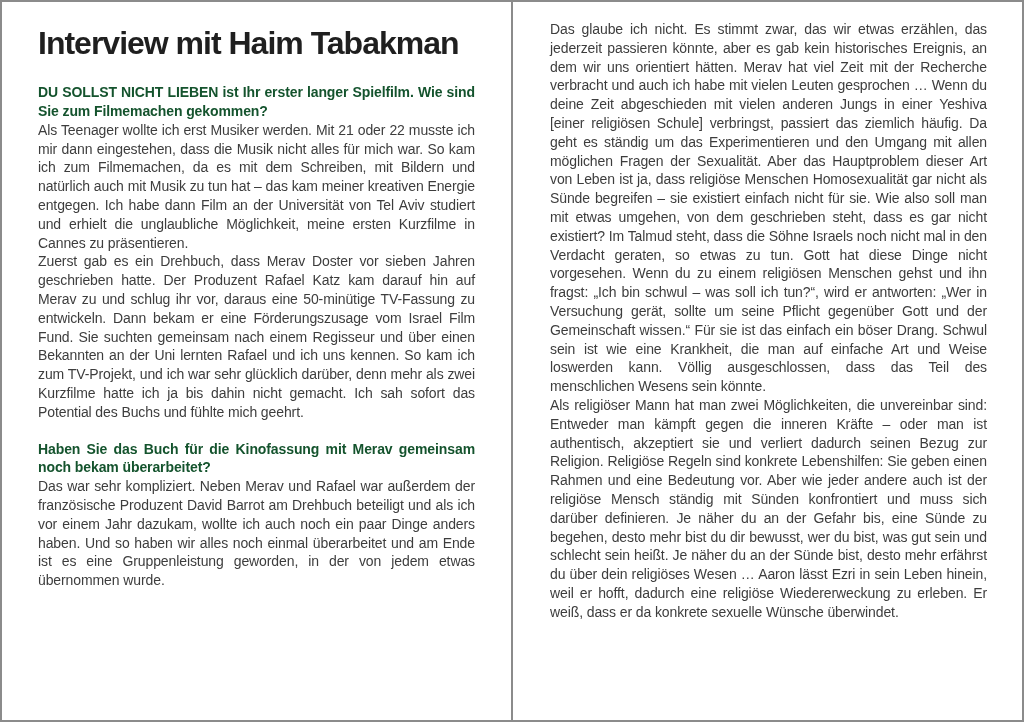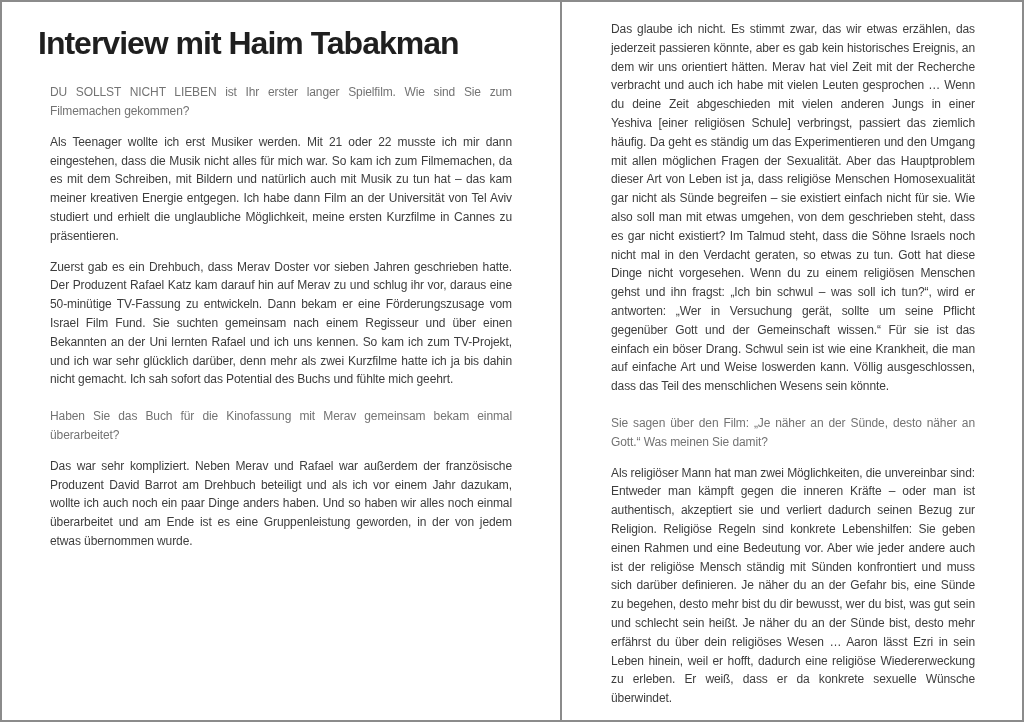--- a/index.html
+++ b/index.html
@@ -15,48 +15,48 @@
     border: 2px solid #8b8b8b;
     background: #ffffff;
     display: flex;
     overflow: hidden;
   }
   .panel {
     box-sizing: border-box;
     overflow: hidden;
   }
   .panel-left {
-    width: 560px;
+    width: 511px;
     border-right: 2px solid #8b8b8b;
     padding: 24px 36px 16px 36px;
   }
   .panel-right {
     flex: 1;
     padding: 18px 35px 16px 37px;
   }
   .doc-title {
     margin: 0 0 22px 0;
     font-size: 32px;
     font-weight: bold;
     letter-spacing: -1px;
     color: #1f1f1f;
     line-height: 1.1;
   }
   .qa p {
-    margin: 12px;
-    font-size: 12px;
+    margin: 0;
+    font-size: 14px;
     line-height: 18.8px;
     letter-spacing: -0.1px;
     text-align: justify;
     hyphens: auto;
     -webkit-hyphens: auto;
   }
   .qa p.question {
-    color: #737373;
-    font-weight: normal;
+    color: #14532d;
+    font-weight: bold;
     margin-top: 18px;
   }
   .qa p.answer {
     color: #3d3d3d;
     font-weight: normal;
   }
   .panel .qa p:first-child {
     margin-top: 0;
   }
 </style>
@@ -64,26 +64,25 @@
 <body>
 
 <div class="page">
 
   <div class="panel panel-left">
     <h1 class="doc-title">Interview mit Haim Tabakman</h1>
     <div class="qa">
       <p class="question">DU SOLLST NICHT LIEBEN ist Ihr erster langer Spielfilm. Wie sind Sie zum Filmemachen gekommen?</p>
       <p class="answer">Als Teenager wollte ich erst Musiker werden. Mit 21 oder 22 musste ich mir dann eingestehen, dass die Musik nicht alles für mich war. So kam ich zum Filmemachen, da es mit dem Schreiben, mit Bildern und natürlich auch mit Musik zu tun hat – das kam meiner kreativen Energie entgegen. Ich habe dann Film an der Universität von Tel Aviv studiert und erhielt die unglaubliche Möglichkeit, meine ersten Kurzfilme in Cannes zu präsentieren.</p>
       <p class="answer">Zuerst gab es ein Drehbuch, dass Merav Doster vor sieben Jahren geschrieben hatte. Der Produzent Rafael Katz kam darauf hin auf Merav zu und schlug ihr vor, daraus eine 50-minütige TV-Fassung zu entwickeln. Dann bekam er eine Förderungszusage vom Israel Film Fund. Sie suchten gemeinsam nach einem Regisseur und über einen Bekannten an der Uni lernten Rafael und ich uns kennen. So kam ich zum TV-Projekt, und ich war sehr glücklich darüber, denn mehr als zwei Kurzfilme hatte ich ja bis dahin nicht gemacht. Ich sah sofort das Potential des Buchs und fühlte mich geehrt.</p>
-      <p class="question">Haben Sie das Buch für die Kinofassung mit Merav gemeinsam bekam einmal überarbeitet?</p>
+      <p class="question">Haben Sie das Buch für die Kinofassung mit Merav gemeinsam noch bekam überarbeitet?</p>
       <p class="answer">Das war sehr kompliziert. Neben Merav und Rafael war außerdem der französische Produzent David Barrot am Drehbuch beteiligt und als ich vor einem Jahr dazukam, wollte ich auch noch ein paar Dinge anders haben. Und so haben wir alles noch einmal überarbeitet und am Ende ist es eine Gruppenleistung geworden, in der von jedem etwas übernommen wurde.</p>
     </div>
   </div>
 
   <div class="panel panel-right">
     <div class="qa">
       <p class="answer">Das glaube ich nicht. Es stimmt zwar, das wir etwas erzählen, das jederzeit passieren könnte, aber es gab kein historisches Ereignis, an dem wir uns orientiert hätten. Merav hat viel Zeit mit der Recherche verbracht und auch ich habe mit vielen Leuten gesprochen … Wenn du deine Zeit abgeschieden mit vielen anderen Jungs in einer Yeshiva [einer religiösen Schule] verbringst, passiert das ziemlich häufig. Da geht es ständig um das Experimentieren und den Umgang mit allen möglichen Fragen der Sexualität. Aber das Hauptproblem dieser Art von Leben ist ja, dass religiöse Menschen Homosexualität gar nicht als Sünde begreifen – sie existiert einfach nicht für sie. Wie also soll man mit etwas umgehen, von dem geschrieben steht, dass es gar nicht existiert? Im Talmud steht, dass die Söhne Israels noch nicht mal in den Verdacht geraten, so etwas zu tun. Gott hat diese Dinge nicht vorgesehen. Wenn du zu einem religiösen Menschen gehst und ihn fragst: „Ich bin schwul – was soll ich tun?“, wird er antworten: „Wer in Versuchung gerät, sollte um seine Pflicht gegenüber Gott und der Gemeinschaft wissen.“ Für sie ist das einfach ein böser Drang. Schwul sein ist wie eine Krankheit, die man auf einfache Art und Weise loswerden kann. Völlig ausgeschlossen, dass das Teil des menschlichen Wesens sein könnte.</p>
-      <p class="question">Sie sagen über den Film: „Je näher an der Sünde, desto näher an Gott.“ Was meinen Sie damit?</p>
       <p class="answer">Als religiöser Mann hat man zwei Möglichkeiten, die unvereinbar sind: Entweder man kämpft gegen die inneren Kräfte – oder man ist authentisch, akzeptiert sie und verliert dadurch seinen Bezug zur Religion. Religiöse Regeln sind konkrete Lebenshilfen: Sie geben einen Rahmen und eine Bedeutung vor. Aber wie jeder andere auch ist der religiöse Mensch ständig mit Sünden konfrontiert und muss sich darüber definieren. Je näher du an der Gefahr bis, eine Sünde zu begehen, desto mehr bist du dir bewusst, wer du bist, was gut sein und schlecht sein heißt. Je näher du an der Sünde bist, desto mehr erfährst du über dein religiöses Wesen … Aaron lässt Ezri in sein Leben hinein, weil er hofft, dadurch eine religiöse Wiedererweckung zu erleben. Er weiß, dass er da konkrete sexuelle Wünsche überwindet.</p>
     </div>
   </div>
 
 </div>
 
 </body></html>

